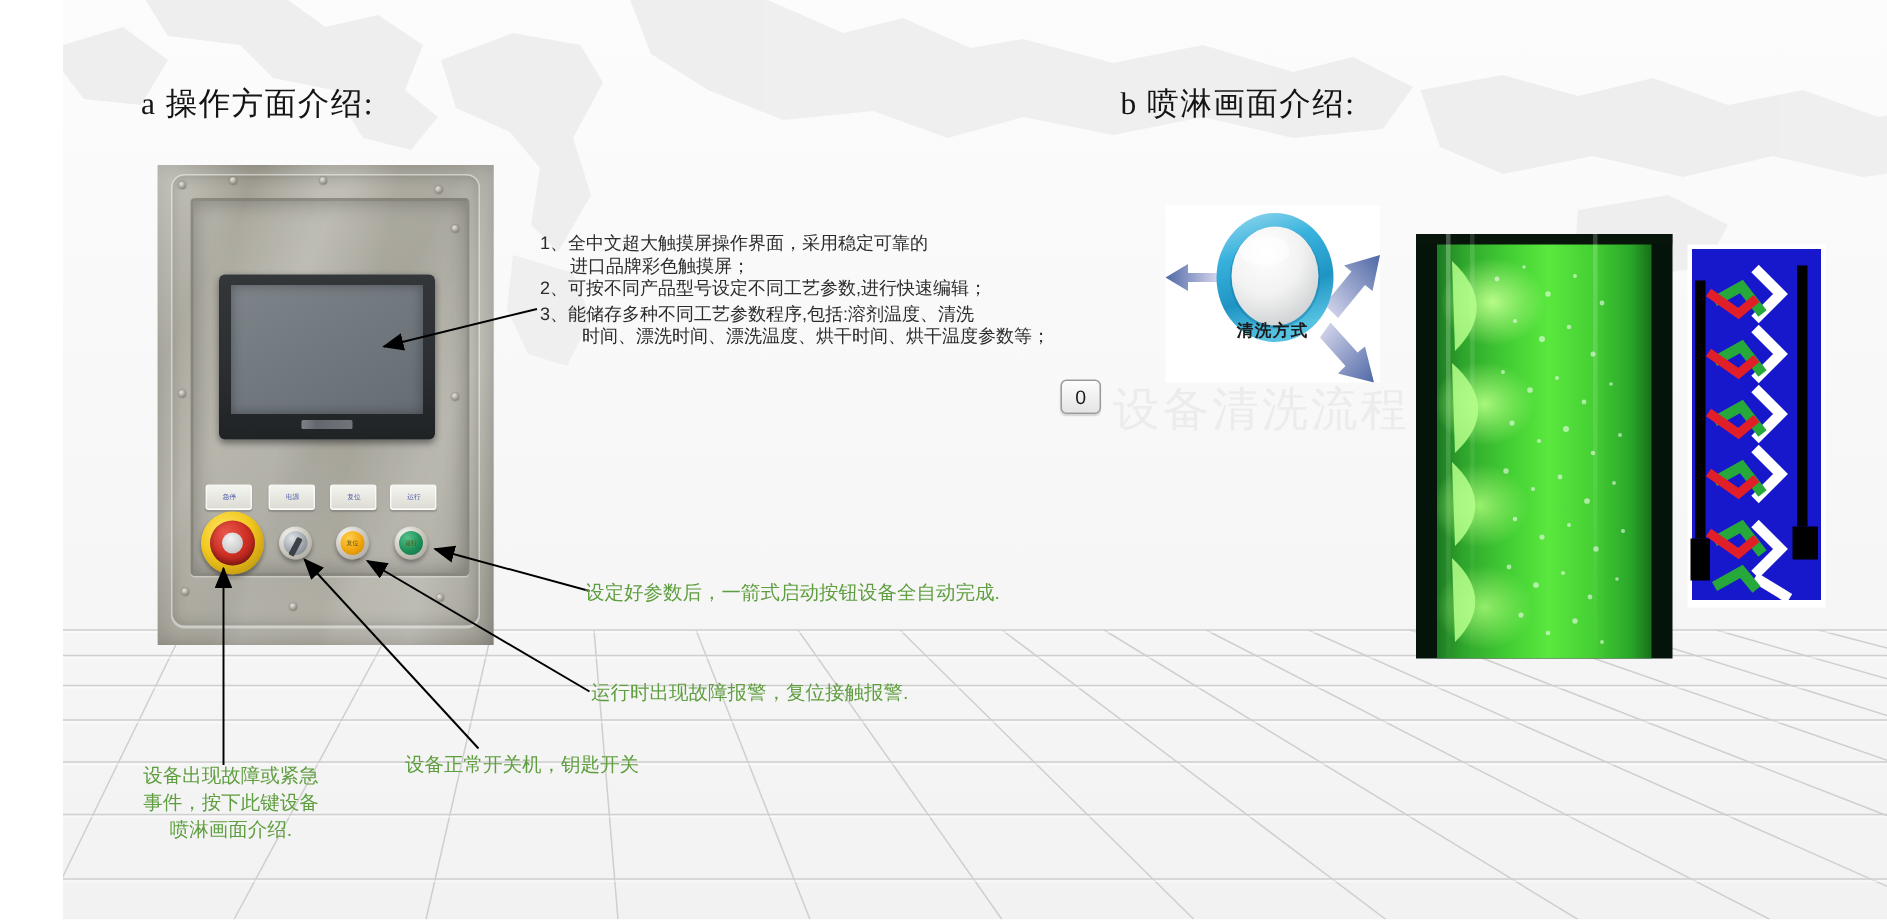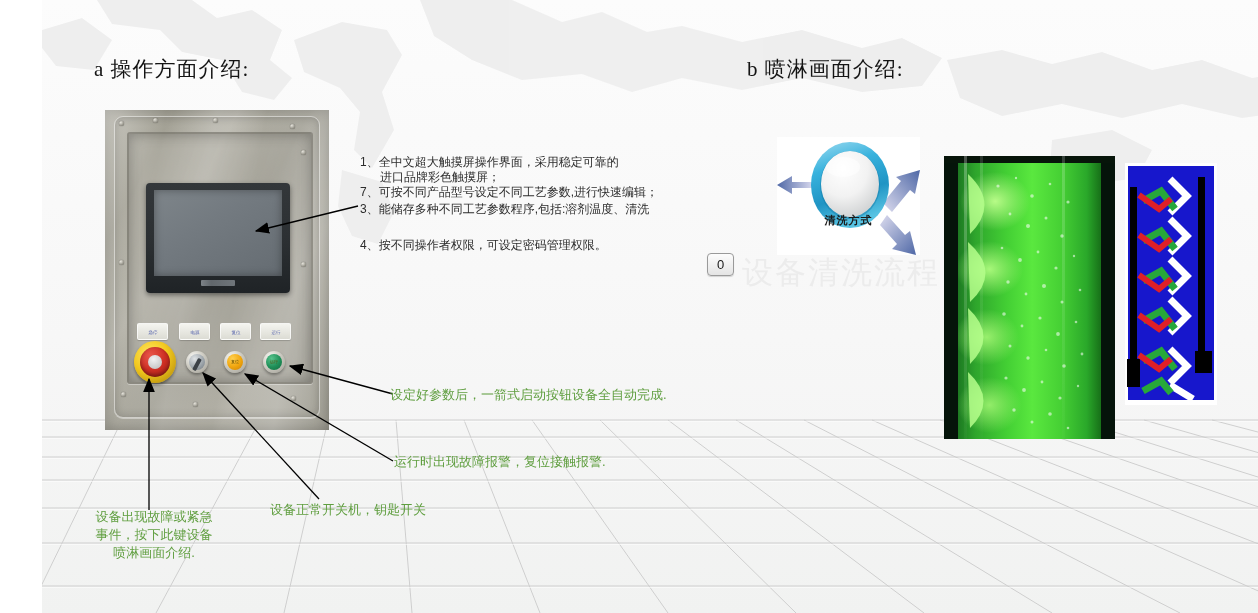--- a/index.html
+++ b/index.html
@@ -205,23 +205,23 @@
     </div>
     <div class="btn-round green" style="left:158px">
       <div class="inner">
         <span>运行</span>
       </div>
     </div>
   </div>
 
   <div class="feat" style="left:318px;top:156px">1、全中文超大触摸屏操作界面，采用稳定可靠的</div>
   <div class="feat" style="left:338px;top:171px">进口品牌彩色触摸屏；</div>
-  <div class="feat" style="left:318px;top:186px">7、可按不同产品型号设定不同工艺参数,进行快速编辑；</div>
+  <div class="feat" style="left:318px;top:186px">2、可按不同产品型号设定不同工艺参数,进行快速编辑；</div>
   <div class="feat" style="left:318px;top:203px">3、能储存多种不同工艺参数程序,包括:溶剂温度、清洗</div>
-  <div class="feat" style="left:318px;top:239px">4、按不同操作者权限，可设定密码管理权限。</div>
+  <div class="feat" style="left:346px;top:218px">时间、漂洗时间、漂洗温度、烘干时间、烘干温度参数等；</div>
 
   <svg class="layer" viewBox="0 0 1258 613">
     <defs>
       <marker id="ah" markerWidth="11" markerHeight="9" refX="10" refY="4.5" orient="auto">
         <polygon points="0,0 11,4.5 0,9" fill="#000"></polygon>
       </marker>
     </defs>
     <g stroke="#000" stroke-width="1.3" fill="none" marker-end="url(#ah)">
       <line x1="316" y1="206" x2="214" y2="231"></line>
       <line x1="351" y1="394" x2="248" y2="366"></line>

